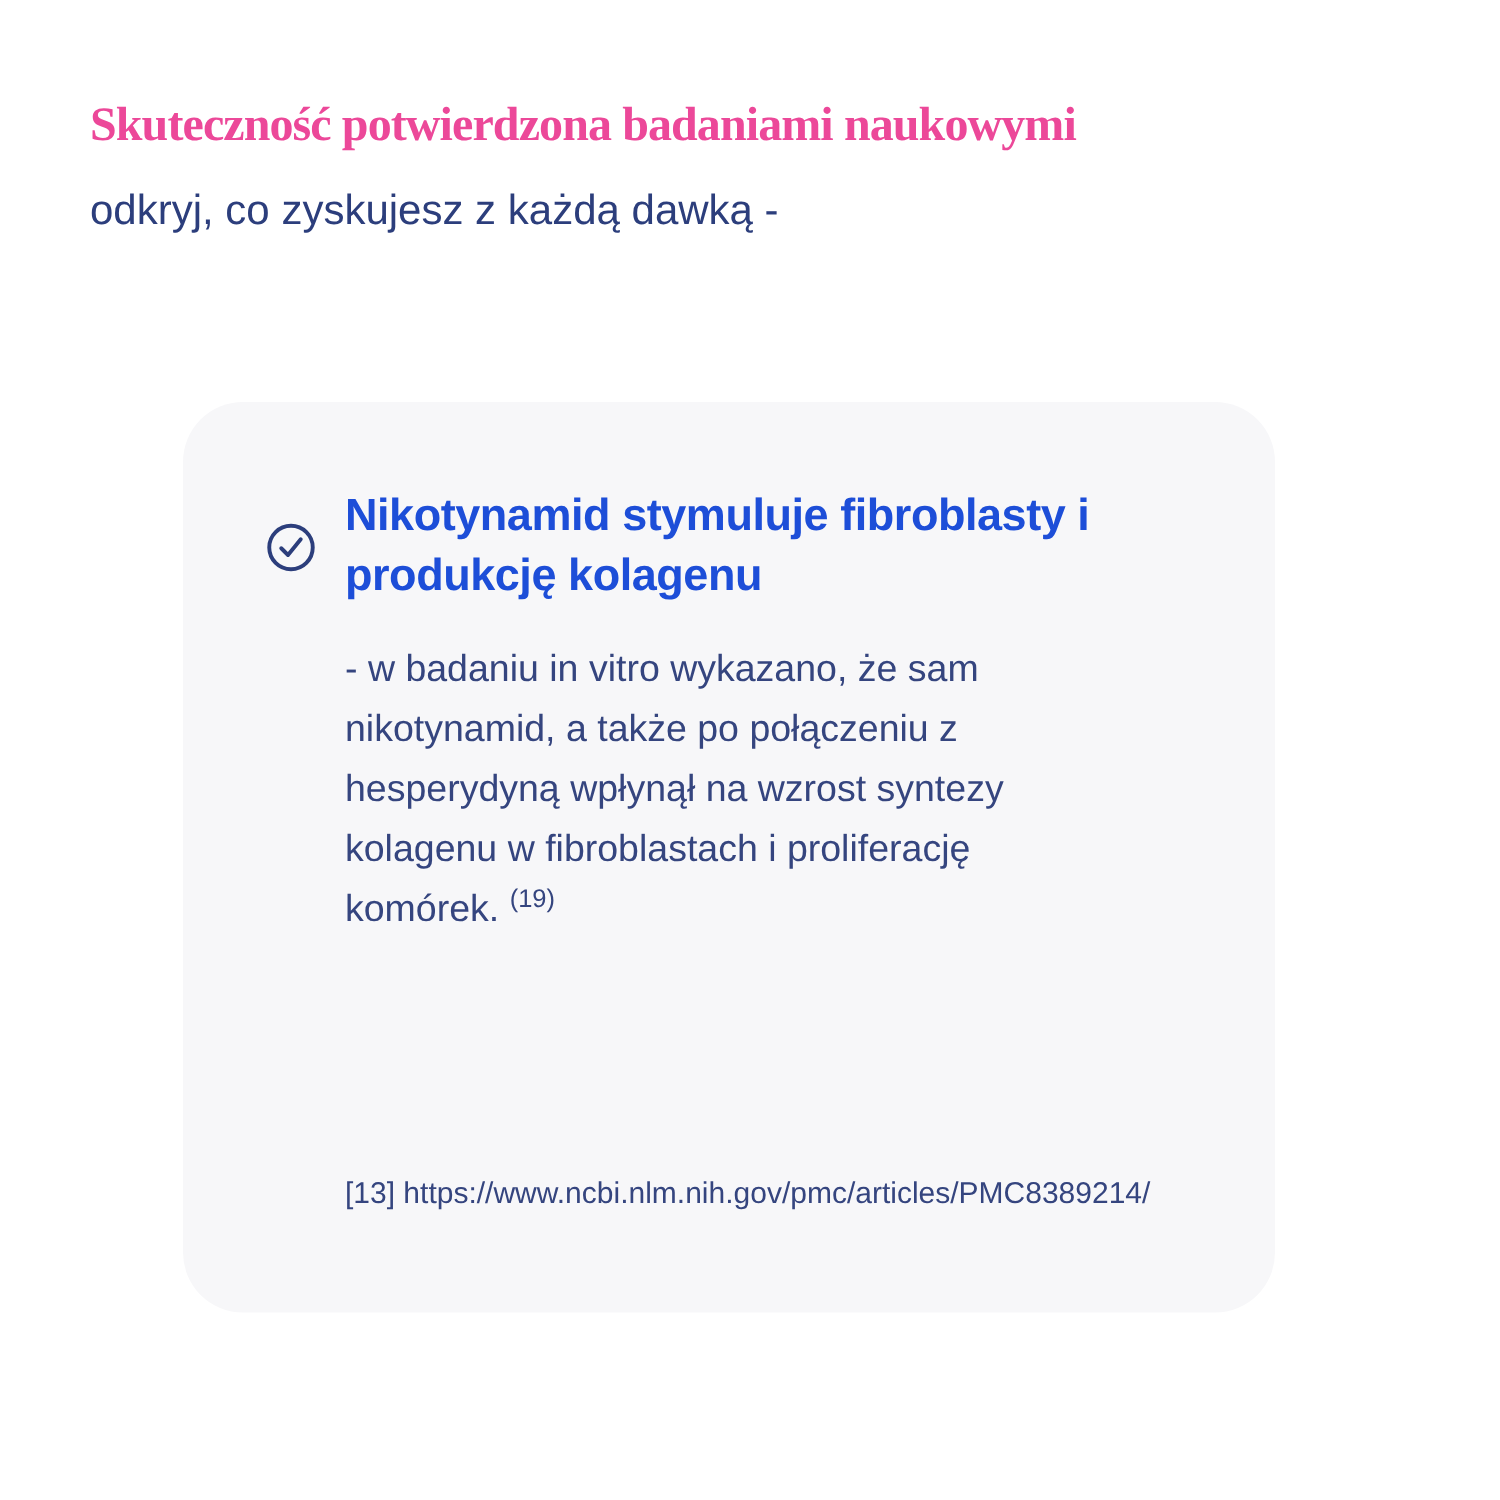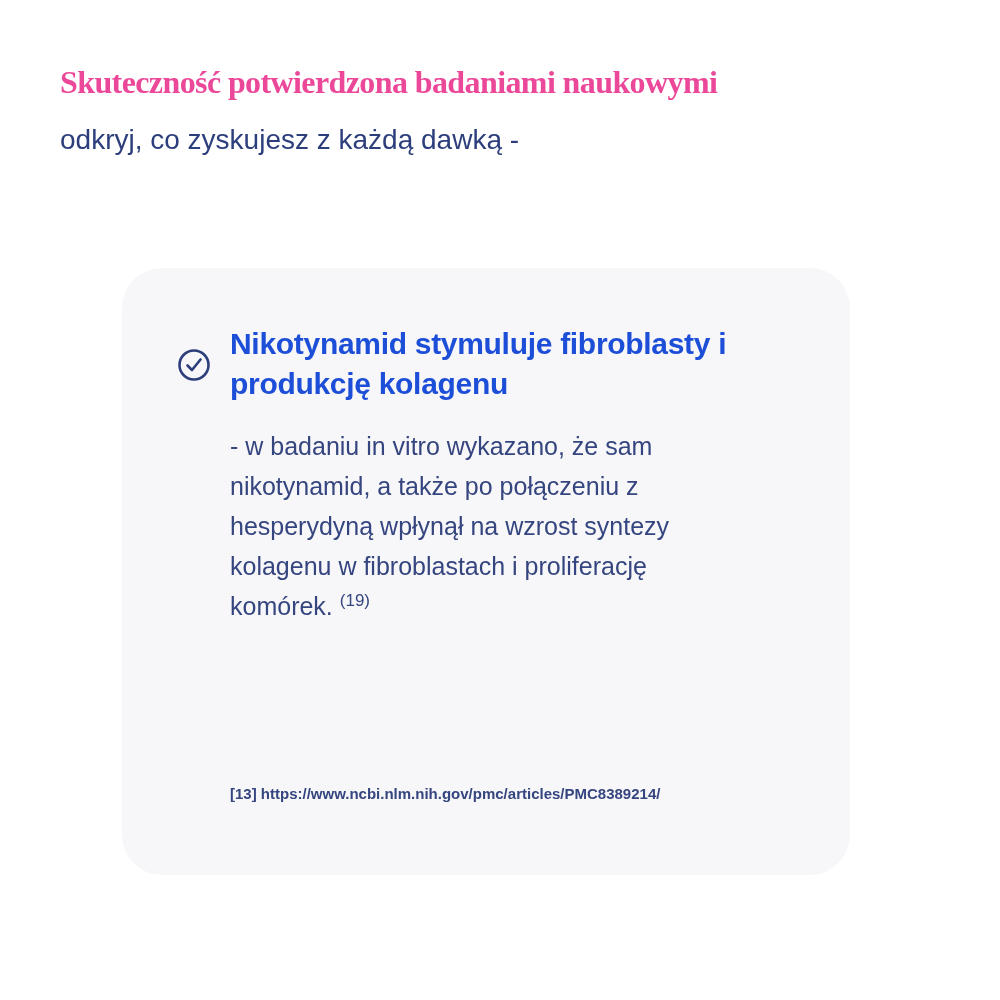--- a/index.html
+++ b/index.html
@@ -81,22 +81,22 @@
   .card-body sup {
     font-size: 17px;
     line-height: 0;
     vertical-align: super;
   }
   .card-citation {
     position: absolute;
     left: 108px;
     top: 517px;
     margin: 0;
-    font-size: 15px;
-    font-weight: 700;
+    font-size: 20px;
+    font-weight: 400;
     color: #35457f;
     text-decoration: none;
     white-space: nowrap;
   }
 </style>
 </head>
 <body>
 
 <div class="page">
 

